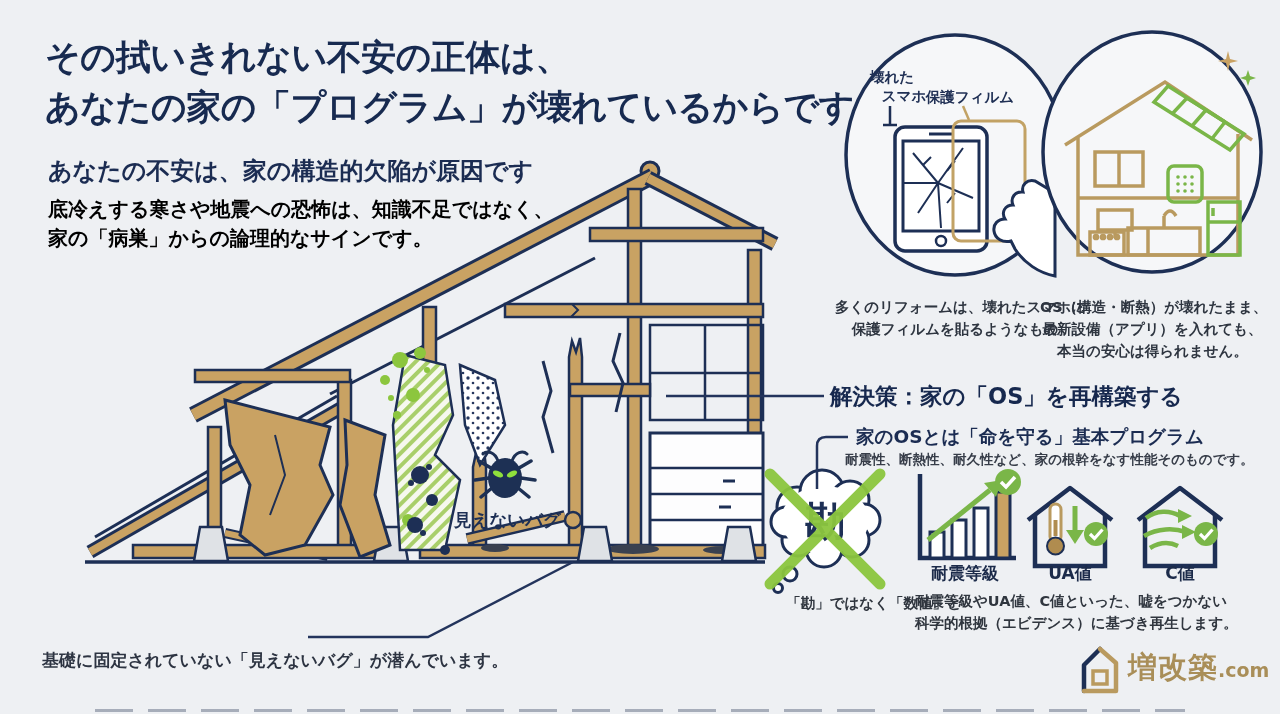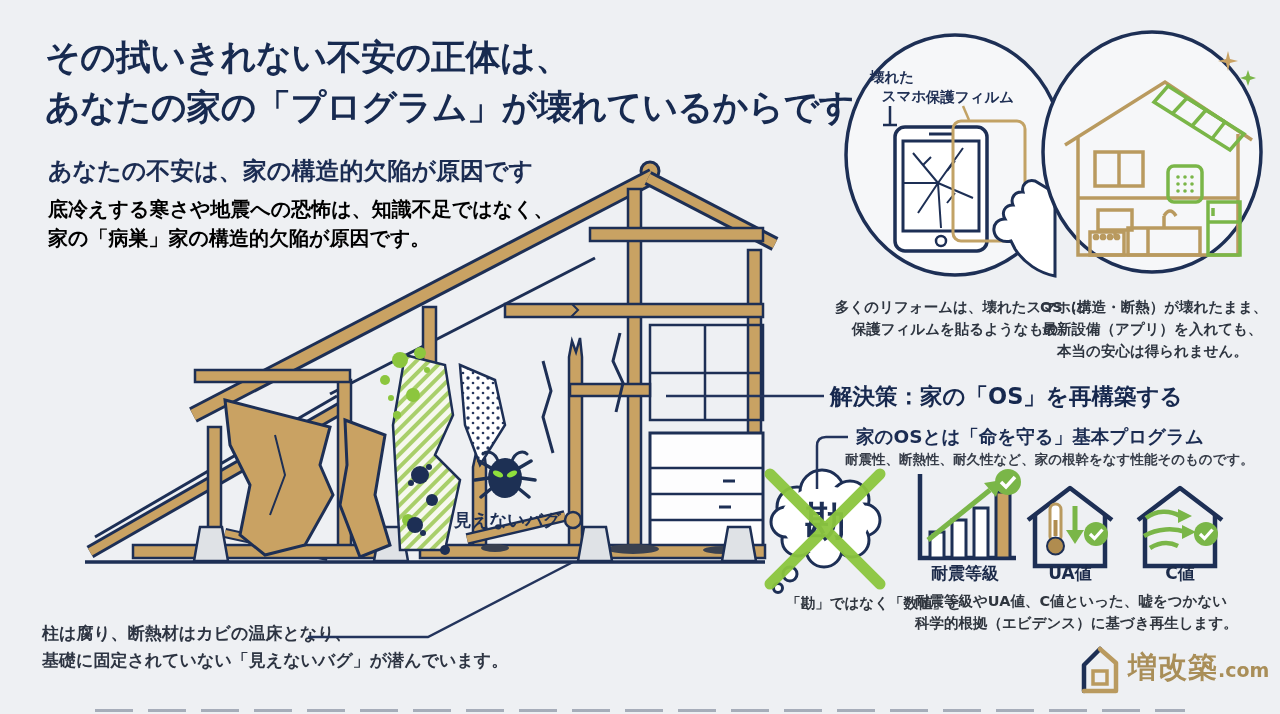--- a/index.html
+++ b/index.html
@@ -28,21 +28,21 @@
 </style>
 </head>
 <body>
 
 <div class="canvas">
 
   <div class="t title" style="left:45px;top:34px;">その拭いきれない不安の正体は、</div>
   <div class="t subtitle" style="left:48px;top:155px;">あなたの不安は、家の構造的欠陥が原因です</div>
   <div class="t title" style="left:45px;top:84px;">あなたの家の「プログラム」が壊れているからです</div>
   <div class="t body-text" style="left:48px;top:196px;">底冷えする寒さや地震への恐怖は、知識不足ではなく、</div>
-  <div class="t body-text" style="left:48px;top:225px;">家の「病巣」家の構造的欠陥が原因です。</div>
+  <div class="t body-text" style="left:48px;top:225px;">家の「病巣」からの論理的なサインです。</div>
 
   <svg style="left:75px;top:165px;" width="700" height="420" viewBox="0 0 700 420">
     <defs>
       <pattern id="hatch" patternUnits="userSpaceOnUse" width="9" height="9" patternTransform="rotate(45)">
         <rect width="9" height="9" fill="#f6f8ee"></rect>
           <rect width="4" height="9" fill="#a9cf6a"></rect>
       </pattern>
       <pattern id="dots" patternUnits="userSpaceOnUse" width="10" height="10">
         <rect width="10" height="10" fill="#ffffff"></rect>
         <circle cx="3" cy="3" r="1.7" fill="#25365e"></circle>
@@ -131,21 +131,20 @@
     <g transform="translate(430,313)">
       <path d="M-14,-10 L-26,-17 M-16,0 L-30,2 M-13,10 L-24,19 M14,-10 L26,-17 M16,0 L30,2 M13,10 L24,19" stroke="#1d3054" stroke-width="3.5" stroke-linecap="round"></path>
       <path d="M-7,-17 C-10,-26 -18,-28 -22,-24 M7,-17 C10,-26 18,-28 22,-24" stroke="#1d3054" stroke-width="3" fill="none" stroke-linecap="round"></path>
       <ellipse rx="17" ry="20" fill="#1d3054"></ellipse>
       <ellipse cx="-7" cy="-4" rx="5.5" ry="2.8" fill="#8fe03c" transform="rotate(25 -7 -4)"></ellipse>
       <ellipse cx="7" cy="-4" rx="5.5" ry="2.8" fill="#8fe03c" transform="rotate(-25 7 -4)"></ellipse>
     </g>
   </svg>
 
   <div class="t bug-label" style="left:420px;top:508px;width:175px;">見えないバグ</div>
-  <div class="t house-caption" style="left:42px;top:622px;">柱は腐り、断熱材はカビの温床となり、</div>
   <div class="t house-caption" style="left:42px;top:649px;">基礎に固定されていない「見えないバグ」が潜んでいます。</div>
 
   <svg style="left:843px;top:33px;" width="225" height="245" viewBox="0 0 225 245">
     <ellipse cx="112" cy="122" rx="109" ry="120" fill="#f6f7f9" stroke="#1d2f55" stroke-width="3.5"></ellipse>
     <rect x="52" y="94" width="92" height="124" rx="10" fill="#ffffff" stroke="#1d2f55" stroke-width="3.5"></rect>
     <path d="M86,101 H110" stroke="#1d2f55" stroke-width="3"></path>
     <rect x="60" y="108" width="76" height="90" fill="#ffffff" stroke="#1d2f55" stroke-width="3"></rect>
     <circle cx="98" cy="208" r="5" fill="none" stroke="#1d2f55" stroke-width="2.5"></circle>
     <g stroke="#1d2f55" stroke-width="2" fill="none">
       <path d="M95,150 L70,120 M95,150 L120,115 M95,150 L130,165 M95,150 L75,180 M95,150 L98,195 M95,150 L60,150"></path>

